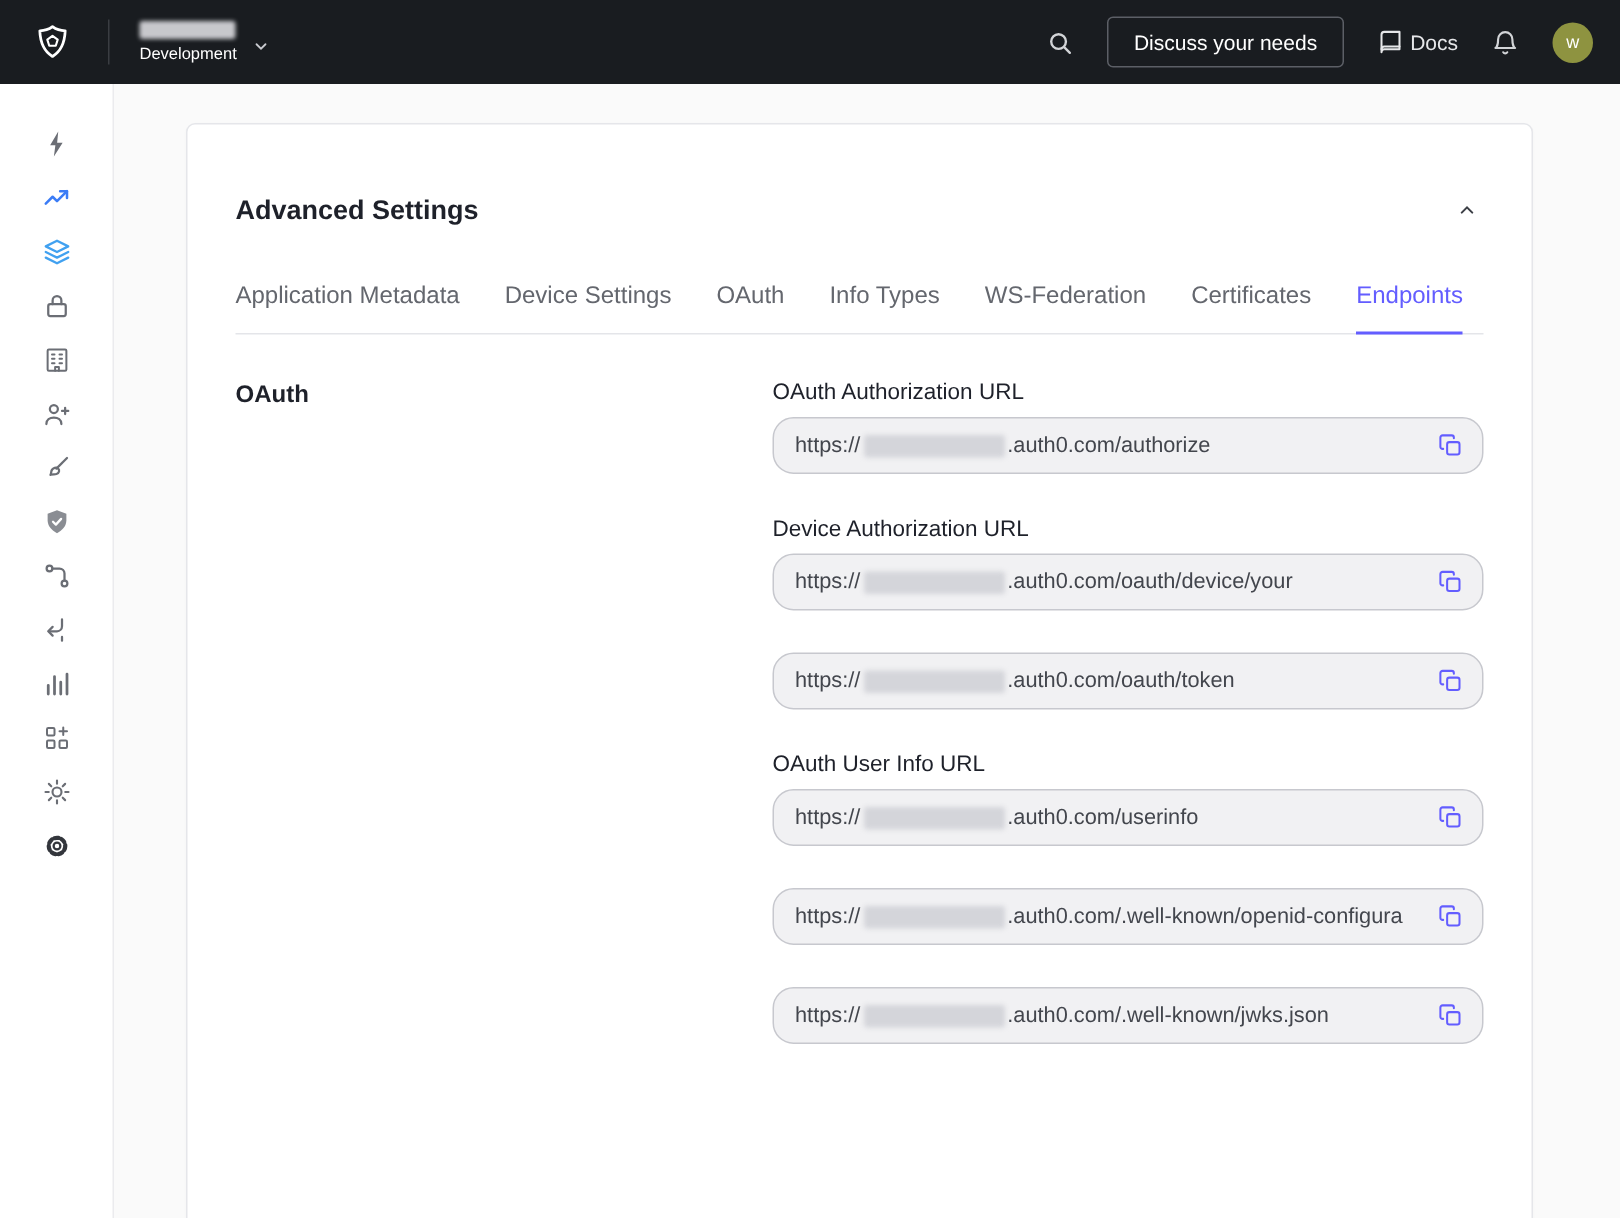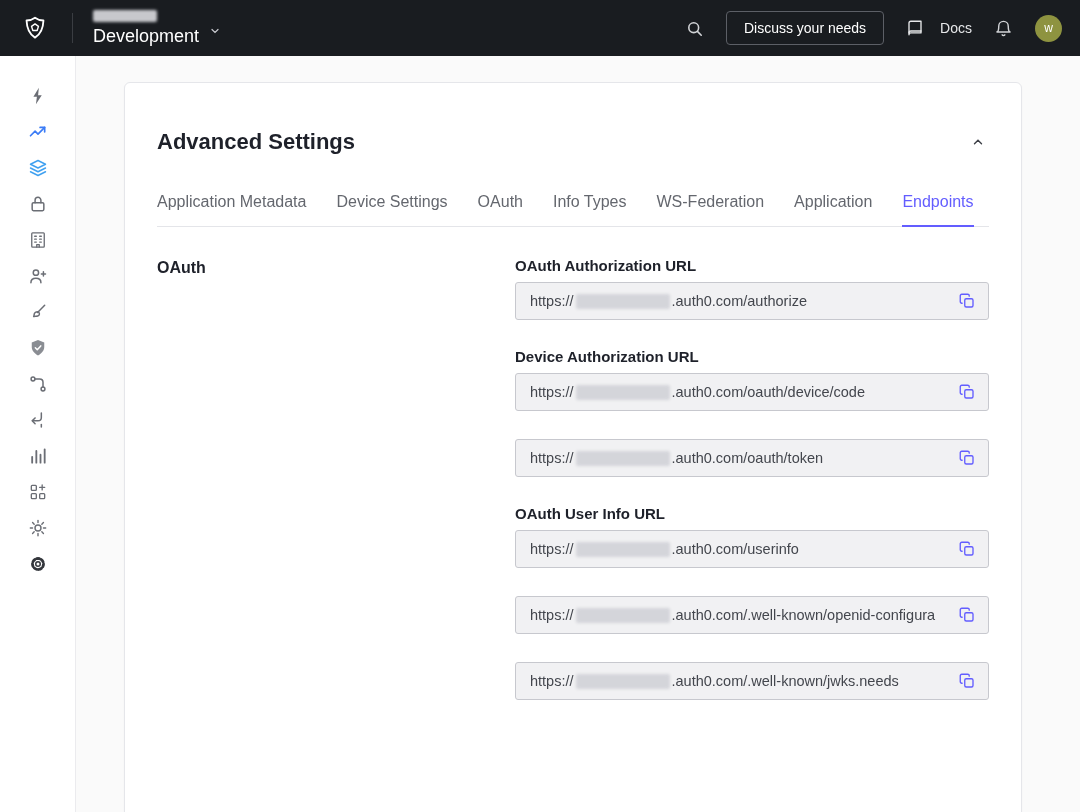--- a/index.html
+++ b/index.html
@@ -6,57 +6,57 @@
   html,body { width:1080px; height:812px; overflow:hidden; }
   body { font-family:"Liberation Sans", sans-serif; background:#fafafa; color:#1e212a; }
 
   
   .topbar { height:56px; background:#191c20; display:flex; align-items:center; padding:0 18px 0 20px; gap:14px; }
   .logo { width:30px; height:30px; display:flex; align-items:center; justify-content:center; color:#fff; cursor:pointer; }
   .top-divider { width:1px; height:30px; background:#3a3d42; margin:0 6px 0 8px; }
   .tenant { display:flex; align-items:center; gap:10px; cursor:pointer; }
   .tenant-info { display:flex; flex-direction:column; gap:4px; }
   .redacted-dark { display:inline-block; width:64px; height:12px; border-radius:2px; background:rgba(230,230,235,0.85); filter:blur(1.5px); }
-  .env { color:#ffffff; font-size:18px; }
+  .env { color:#ffffff; font-size:11px; }
   .chev-icon { color:#c9cbd0; display:flex; margin-top:6px; }
   .top-right { margin-left:auto; display:flex; align-items:center; gap:22px; }
   .icon-btn { color:#d2d4d7; display:flex; align-items:center; cursor:pointer; background:none; border:none; }
   .discuss-btn { background:transparent; border:1px solid #5c5f66; color:#ffffff; font-size:14px; font-family:inherit;
                  padding:8px 17px; border-radius:4px; cursor:pointer; }
-  .docs { display:flex; align-items:center; gap:16px; color:#e6e7e9; font-size:14px; cursor:pointer; }
+  .docs { display:flex; align-items:center; gap:4px; color:#e6e7e9; font-size:14px; cursor:pointer; }
   .avatar { width:27px; height:27px; border-radius:50%; background:#8e9340; color:#fff; font-size:12px;
             display:flex; align-items:center; justify-content:center; cursor:pointer; }
 
   
   .shell { display:flex; height:756px; }
   .sidebar { width:76px; background:#ffffff; border-right:1px solid #ebebee; padding-top:22px;
              display:flex; flex-direction:column; align-items:center; }
   .sb-item { width:36px; height:36px; display:flex; align-items:center; justify-content:center;
              color:#6b6e75; cursor:pointer; border-radius:6px; }
   .main { flex:1; padding:26px 58px 0 48px; overflow:hidden; }
 
   
   .card { background:#ffffff; border:1px solid #e5e6ea; border-radius:6px; padding:32px; height:1200px;
           box-shadow:0 1px 2px rgba(0,0,0,0.03); }
   .card-head { display:flex; align-items:center; justify-content:space-between; margin-top:14px; }
-  .card-title { font-size:22px; font-weight:700; color:#1e212a; }
+  .card-title { font-size:18px; font-weight:700; color:#1e212a; }
   .collapse-btn { background:none; border:none; color:#3c3f46; cursor:pointer; display:flex; padding:4px; }
 
   .tabs { display:flex; gap:30px; border-bottom:1px solid #e4e5e9; margin-top:38px; }
   .tab { background:none; border:none; font-family:inherit; font-size:16px; color:#64676e;
          padding:0 0 14px 0; cursor:pointer; border-bottom:2px solid transparent; margin-bottom:-1px; }
   .tab.active { color:#635dff; border-bottom-color:#635dff; font-weight:500; }
 
   .content { display:flex; margin-top:30px; }
   .col-label { width:358px; font-size:16px; font-weight:700; color:#1e212a; padding-top:2px; }
   .fields { flex:1; min-width:0; }
 
   .field { margin-bottom:28px; }
-  .field-label { font-size:15px; font-weight:700; color:#1e212a; margin-bottom:8px; }
-  .input-row { position:relative; height:38px; background:#f1f1f3; border:1px solid #c7c8ce; border-radius:3px;
+  .field-label { font-size:15px; font-weight:400; color:#1e212a; margin-bottom:8px; }
+  .input-row { position:relative; height:38px; background:#f1f1f3; border:1px solid #c7c8ce; border-radius:14px;
                display:flex; align-items:center; padding:0 26px 0 14px; font-size:14.5px; color:#43464d;
                white-space:nowrap; overflow:hidden; cursor:text; }
   .redacted-light { display:inline-block; width:94px; height:15px; border-radius:2px; background:#d4d5da;
                     filter:blur(1.6px); margin:0 2px; flex:0 0 auto; }
   .copy-btn { position:absolute; right:7px; top:50%; transform:translateY(-50%); width:28px; height:28px;
               background:none; border:none; color:#635dff; cursor:pointer; display:flex; align-items:center;
               justify-content:center; border-radius:4px; }
   svg { display:block; }
 </style>
 </head>
@@ -241,21 +241,21 @@
               </svg>
           </button>
         </div>
 
         <div class="tabs">
             <button class="tab">Application Metadata</button>
             <button class="tab">Device Settings</button>
             <button class="tab">OAuth</button>
             <button class="tab">Info Types</button>
             <button class="tab">WS-Federation</button>
-            <button class="tab">Application</button>
+            <button class="tab">Certificates</button>
             <button class="tab active">Endpoints</button>
           </div>
 
         <div class="content">
           <div class="col-label">OAuth</div>
           <div class="fields">
               <div class="field">
                 <div class="field-label">OAuth Authorization URL</div>
                 <div class="input-row">
                   <span>https://</span>
@@ -267,21 +267,21 @@
                       <path d="M5.5 15H5a2 2 0 0 1-2-2V5a2 2 0 0 1 2-2h8a2 2 0 0 1 2 2v.5"></path>
                     </svg>
                   </button>
                 </div>
               </div>
               <div class="field">
                 <div class="field-label">Device Authorization URL</div>
                 <div class="input-row">
                   <span>https://</span>
                   <span class="redacted-light"></span>
-                  <span>.auth0.com/oauth/device/code</span>
+                  <span>.auth0.com/oauth/device/your</span>
                   <button class="copy-btn">
                     <svg width="18" height="18" viewBox="0 0 24 24" fill="none" stroke="currentColor" stroke-width="1.8" stroke-linecap="round" stroke-linejoin="round">
                       <rect x="9" y="9" width="11" height="11" rx="2"></rect>
                       <path d="M5.5 15H5a2 2 0 0 1-2-2V5a2 2 0 0 1 2-2h8a2 2 0 0 1 2 2v.5"></path>
                     </svg>
                   </button>
                 </div>
               </div>
               <div class="field">
                 <div class="input-row">
@@ -320,21 +320,21 @@
                       <rect x="9" y="9" width="11" height="11" rx="2"></rect>
                       <path d="M5.5 15H5a2 2 0 0 1-2-2V5a2 2 0 0 1 2-2h8a2 2 0 0 1 2 2v.5"></path>
                     </svg>
                   </button>
                 </div>
               </div>
               <div class="field">
                 <div class="input-row">
                   <span>https://</span>
                   <span class="redacted-light"></span>
-                  <span>.auth0.com/.well-known/jwks.needs</span>
+                  <span>.auth0.com/.well-known/jwks.json</span>
                   <button class="copy-btn">
                     <svg width="18" height="18" viewBox="0 0 24 24" fill="none" stroke="currentColor" stroke-width="1.8" stroke-linecap="round" stroke-linejoin="round">
                       <rect x="9" y="9" width="11" height="11" rx="2"></rect>
                       <path d="M5.5 15H5a2 2 0 0 1-2-2V5a2 2 0 0 1 2-2h8a2 2 0 0 1 2 2v.5"></path>
                     </svg>
                   </button>
                 </div>
               </div>
             </div>
         </div>

